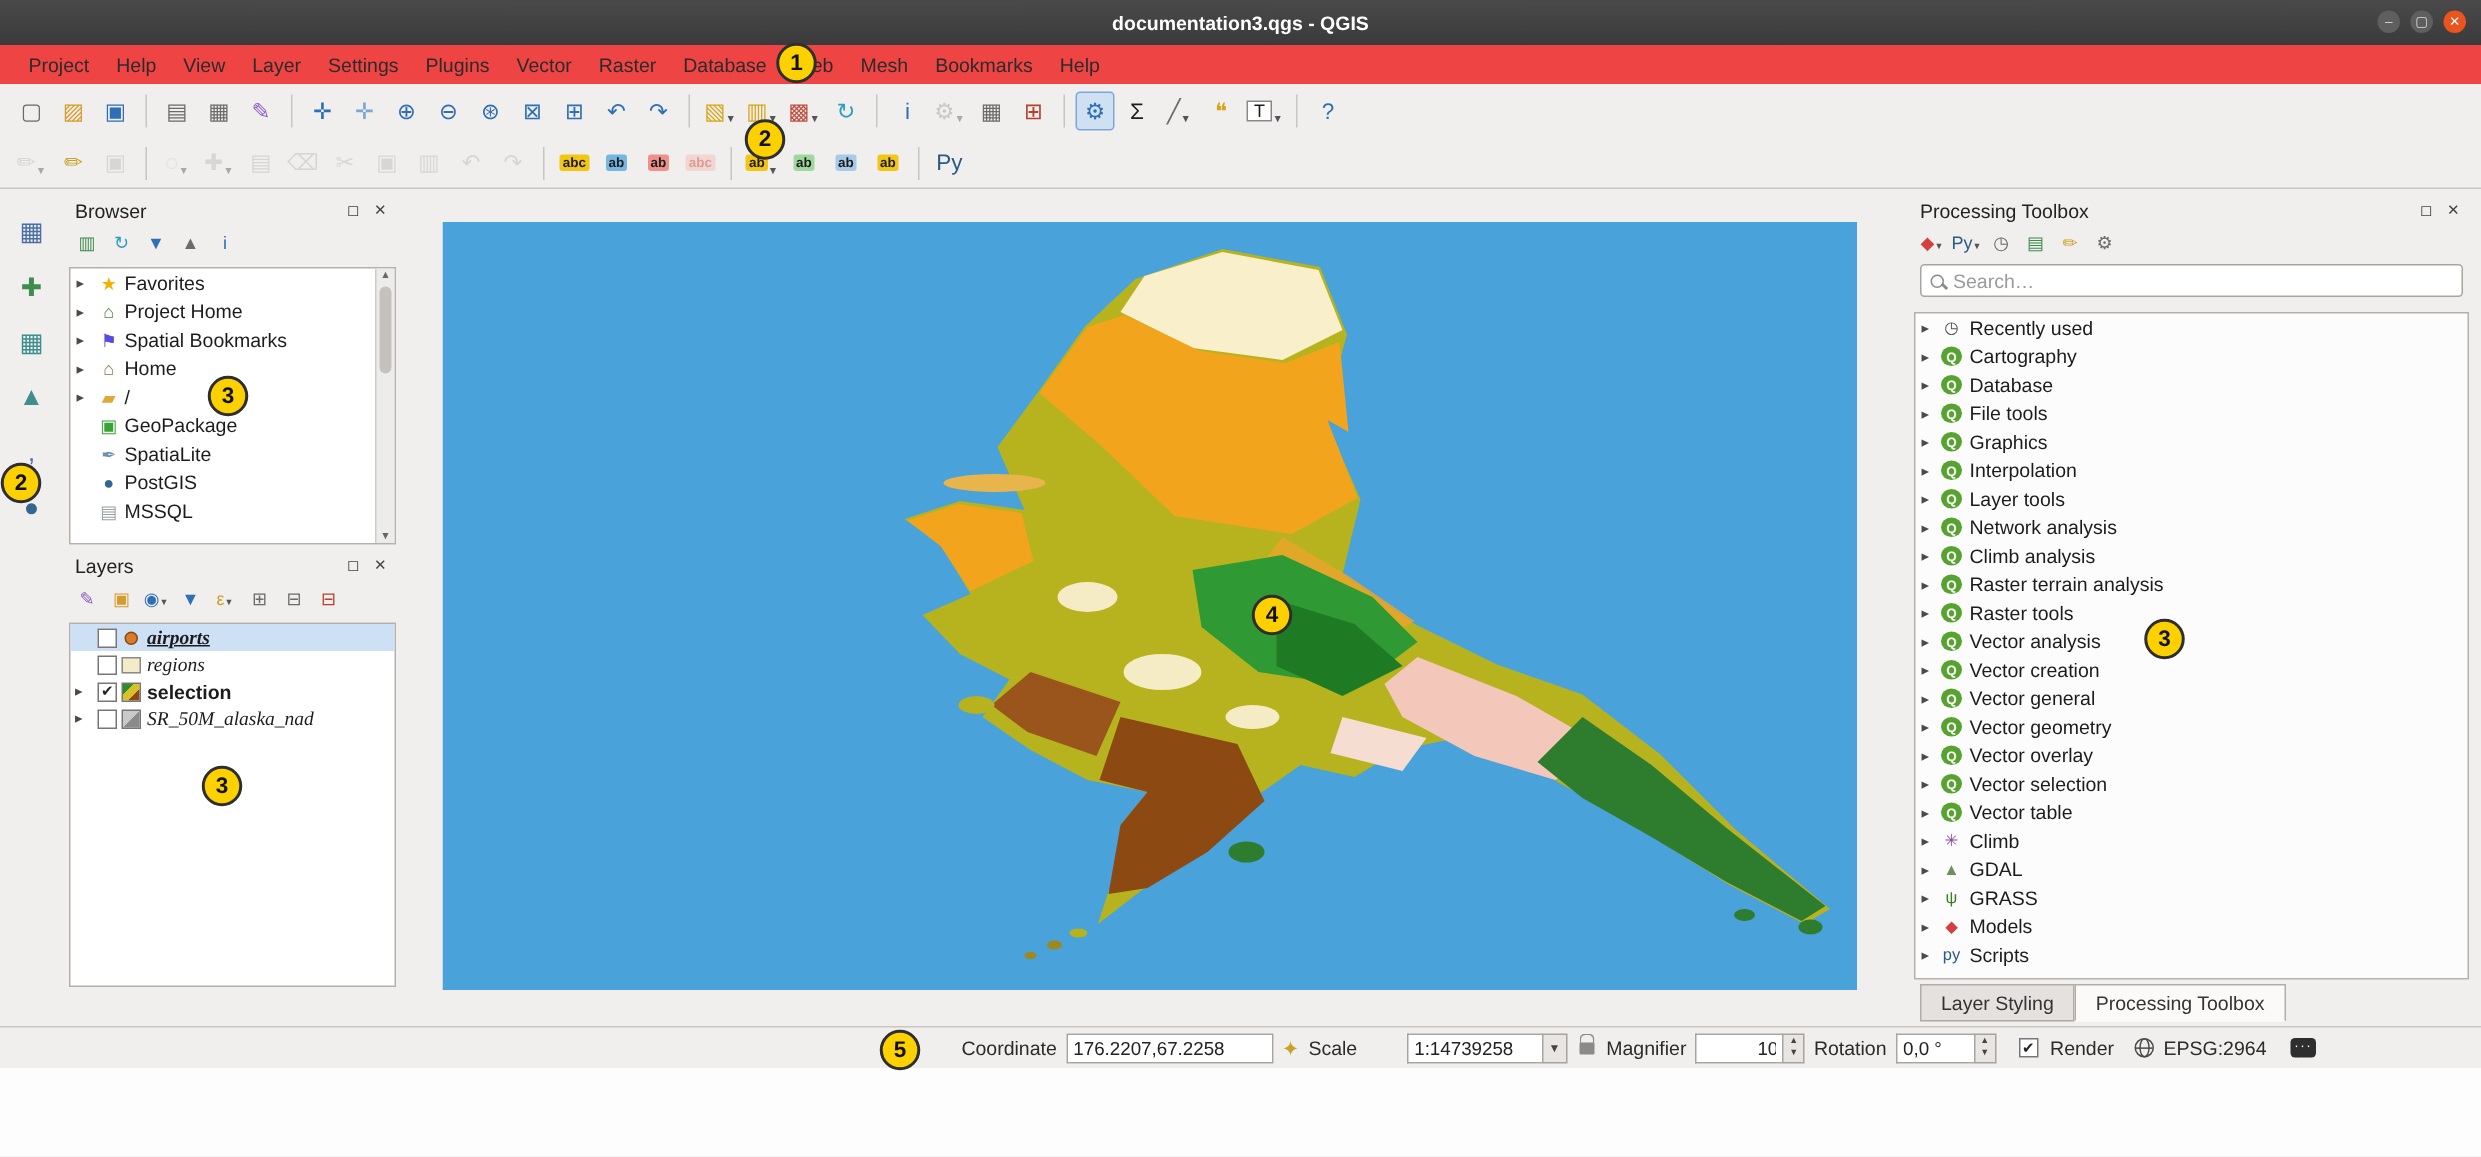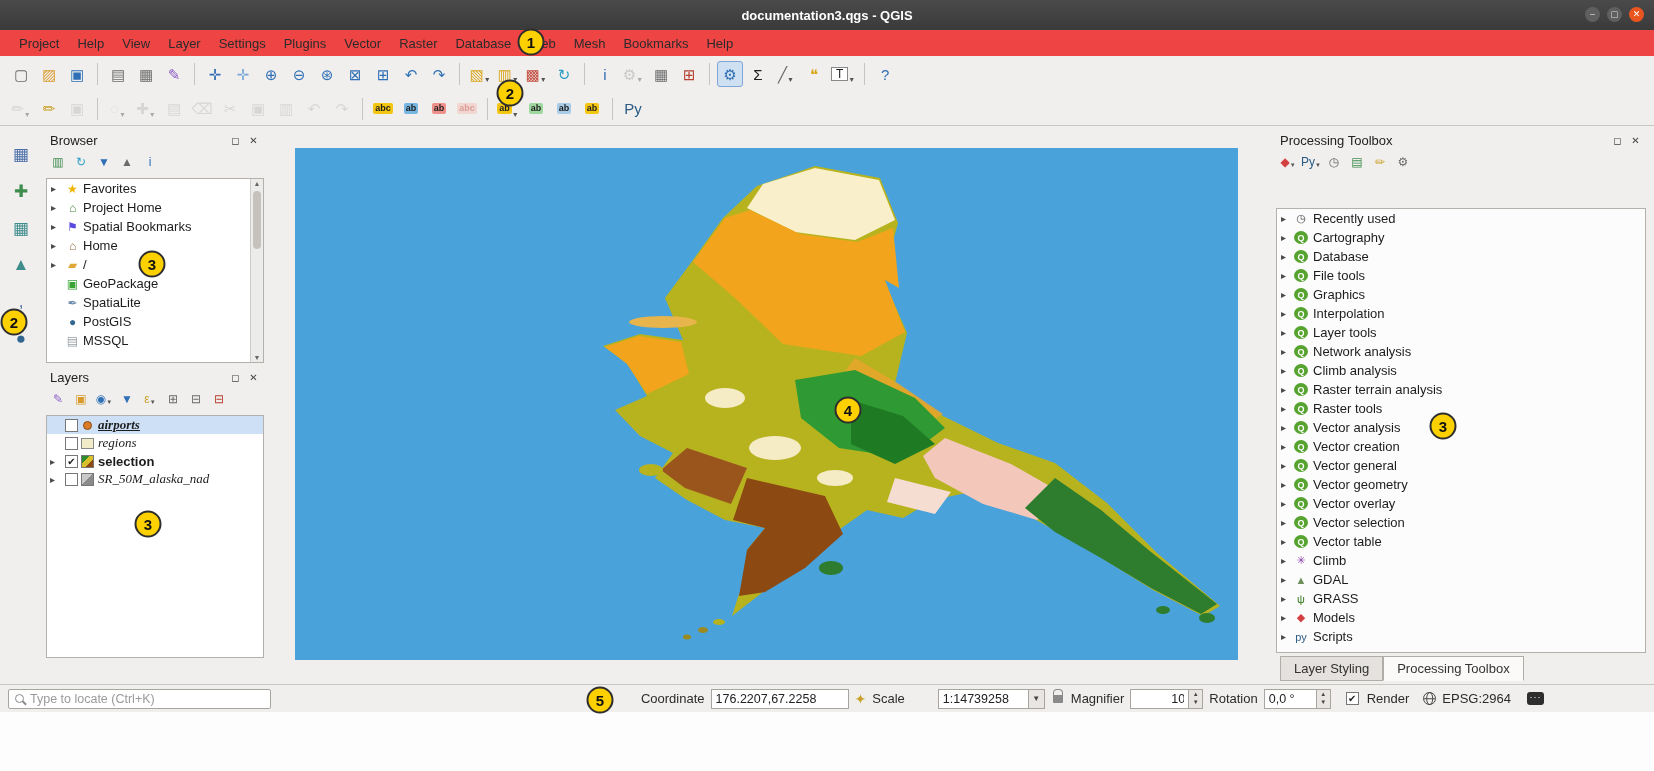--- a/index.html
+++ b/index.html
@@ -562,20 +562,24 @@
         <div class="picon">
           <span class="glyph" style="color: rgb(63, 141, 78);">▤</span>
         </div>
         <div class="picon">
           <span class="glyph" style="color: rgb(202, 162, 42);">✏</span>
         </div>
         <div class="picon">
           <span class="glyph" style="color: rgb(107, 107, 107);">⚙</span>
         </div>
       </div>
+    <div class="search-box">
+      <span class="mag-icon"></span>
+      <input placeholder="Search…" style="">
+    </div>
     <div class="tree-area" id="proc-tree">
         <div class="tree-row">
           <span class="arrow">▸</span>
           <span class="picn" style="color: rgb(85, 85, 85);">◷</span>
           <span class="lbl">Recently used</span>
         </div>
         <div class="tree-row">
           <span class="arrow">▸</span>
           <span class="picn qicon">Q</span>
           <span class="lbl">Cartography</span>
@@ -687,24 +691,20 @@
         </div>
       </div>
   </div>
 
   <div class="dock-tabs">
     <div class="dock-tab">Layer Styling</div>
     <div class="dock-tab active">Processing Toolbox</div>
   </div>
 
   <div class="statusbar">
-    <div class="locate-box">
-      <span class="mag-icon"></span>
-      <input placeholder="Type to locate (Ctrl+K)" style="">
-    </div>
     <div class="sb-right">
       <span class="sb-label">Coordinate</span>
       <input class="sb-input coord" value="176.2207,67.2258" style="">
       <span style="color:#caa22a;font-size:14px;">✦</span>
       <span class="sb-label">Scale</span>
       <div class="sb-combo">
         <input class="sb-input" value="1:14739258" style="">
         <span class="combo-arrow">▼</span>
       </div>
       <span class="lock-icon"></span>

